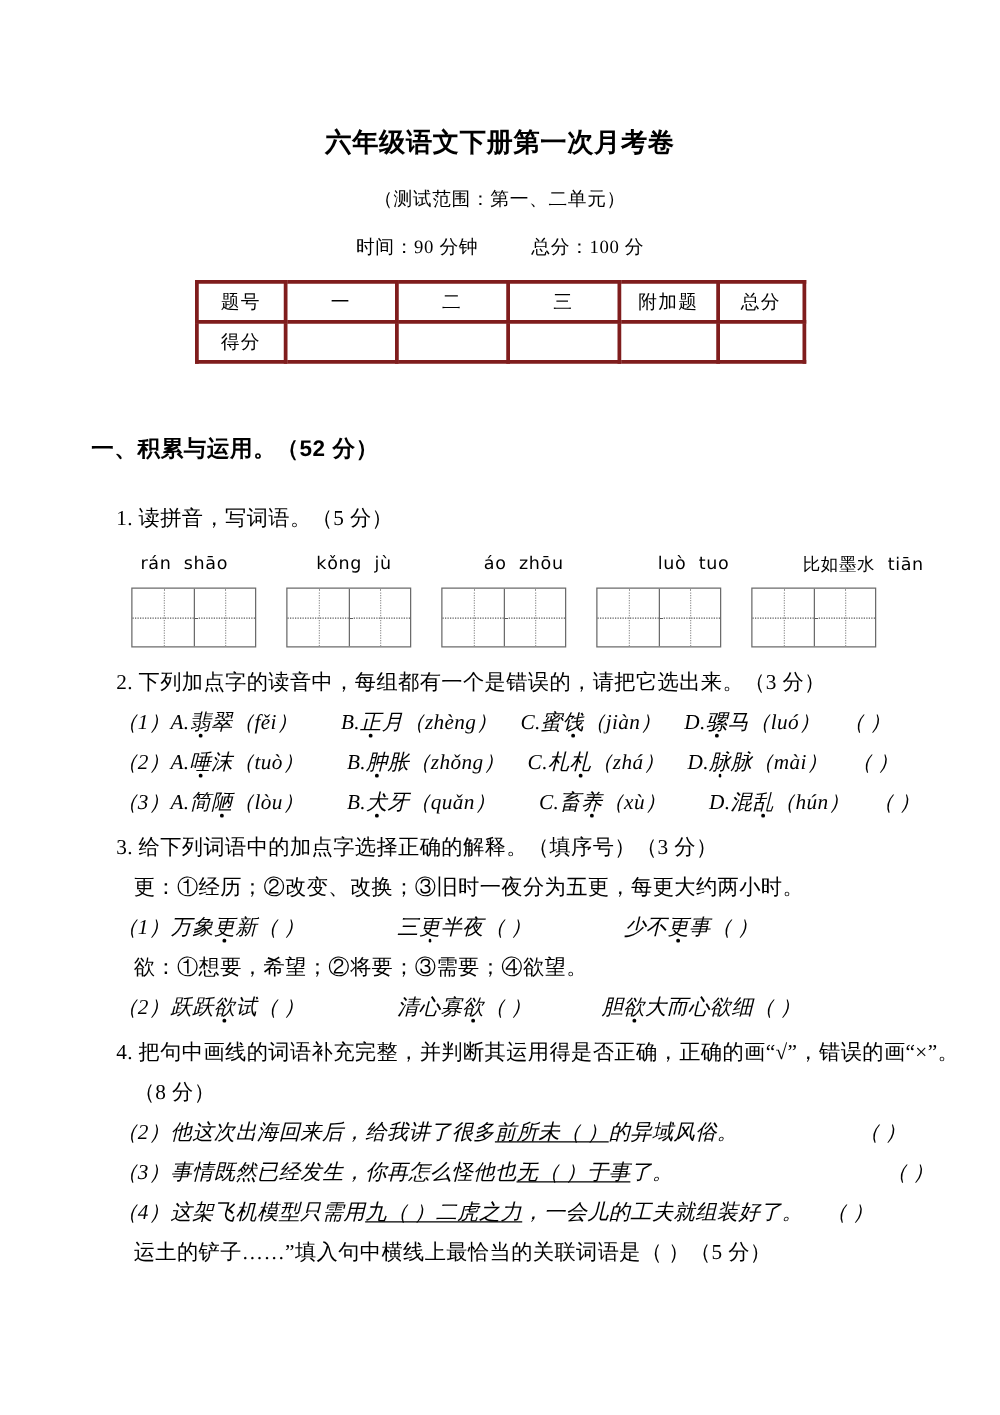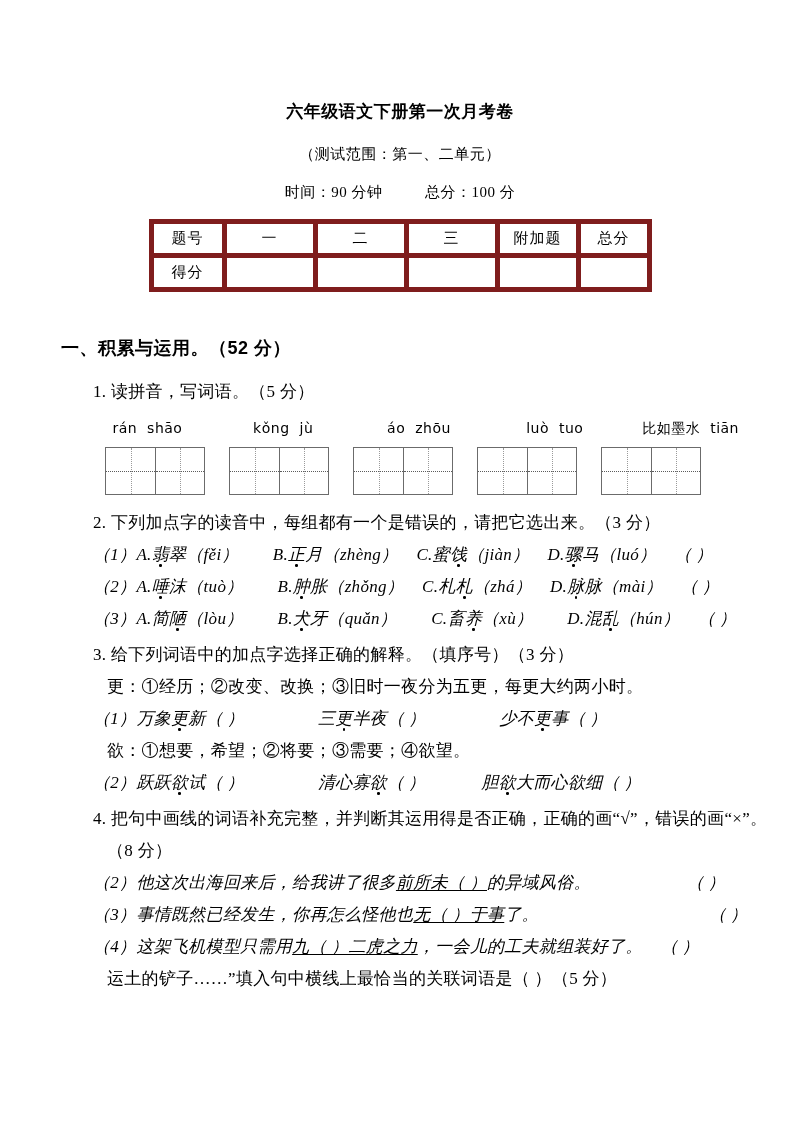--- a/index.html
+++ b/index.html
@@ -21,21 +21,21 @@
     box-sizing: border-box;
     padding: 0 55px;
     position: relative;
   }
 
   
   .paper-title {
     text-align: center;
     font-family: "Liberation Sans", "DejaVu Sans", sans-serif;
     font-weight: bold;
-    font-size: 17px;
+    font-size: 21px;
     letter-spacing: 0.5px;
     margin: 0;
     padding-top: 100px;
   }
   .paper-subtitle {
     text-align: center;
     font-size: 15px;
     margin: 0;
     padding-top: 22px;
     letter-spacing: 0.5px;
@@ -53,40 +53,40 @@
   .score-table-wrap {
     display: flex;
     justify-content: center;
     padding-top: 17px;
   }
   table.score-table {
     border-collapse: collapse;
     font-size: 15px;
   }
   table.score-table td {
-    border: 5px solid #7f1d1d;
+    border: 3px solid #7f1d1d;
     height: 29px;
     text-align: center;
     vertical-align: middle;
     padding: 0 6px;
     letter-spacing: 1px;
   }
   table.score-table td.lbl { width: 56px; }
   table.score-table td.c-1,
   table.score-table td.c-2,
   table.score-table td.c-3 { width: 74px; }
   table.score-table td.c-extra { width: 64px; }
   table.score-table td.c-total { width: 54px; }
 
   
   .section-heading {
     font-family: "Liberation Sans", "DejaVu Sans", sans-serif;
     font-weight: bold;
     font-size: 18px;
-    margin: 4px;
+    margin: 16px;
     padding-top: 40px;
     padding-left: 2px;
     letter-spacing: 0.5px;
   }
 
   .q {
     font-size: 17px;
     line-height: 1.0;
     letter-spacing: 0.3px;
   }

